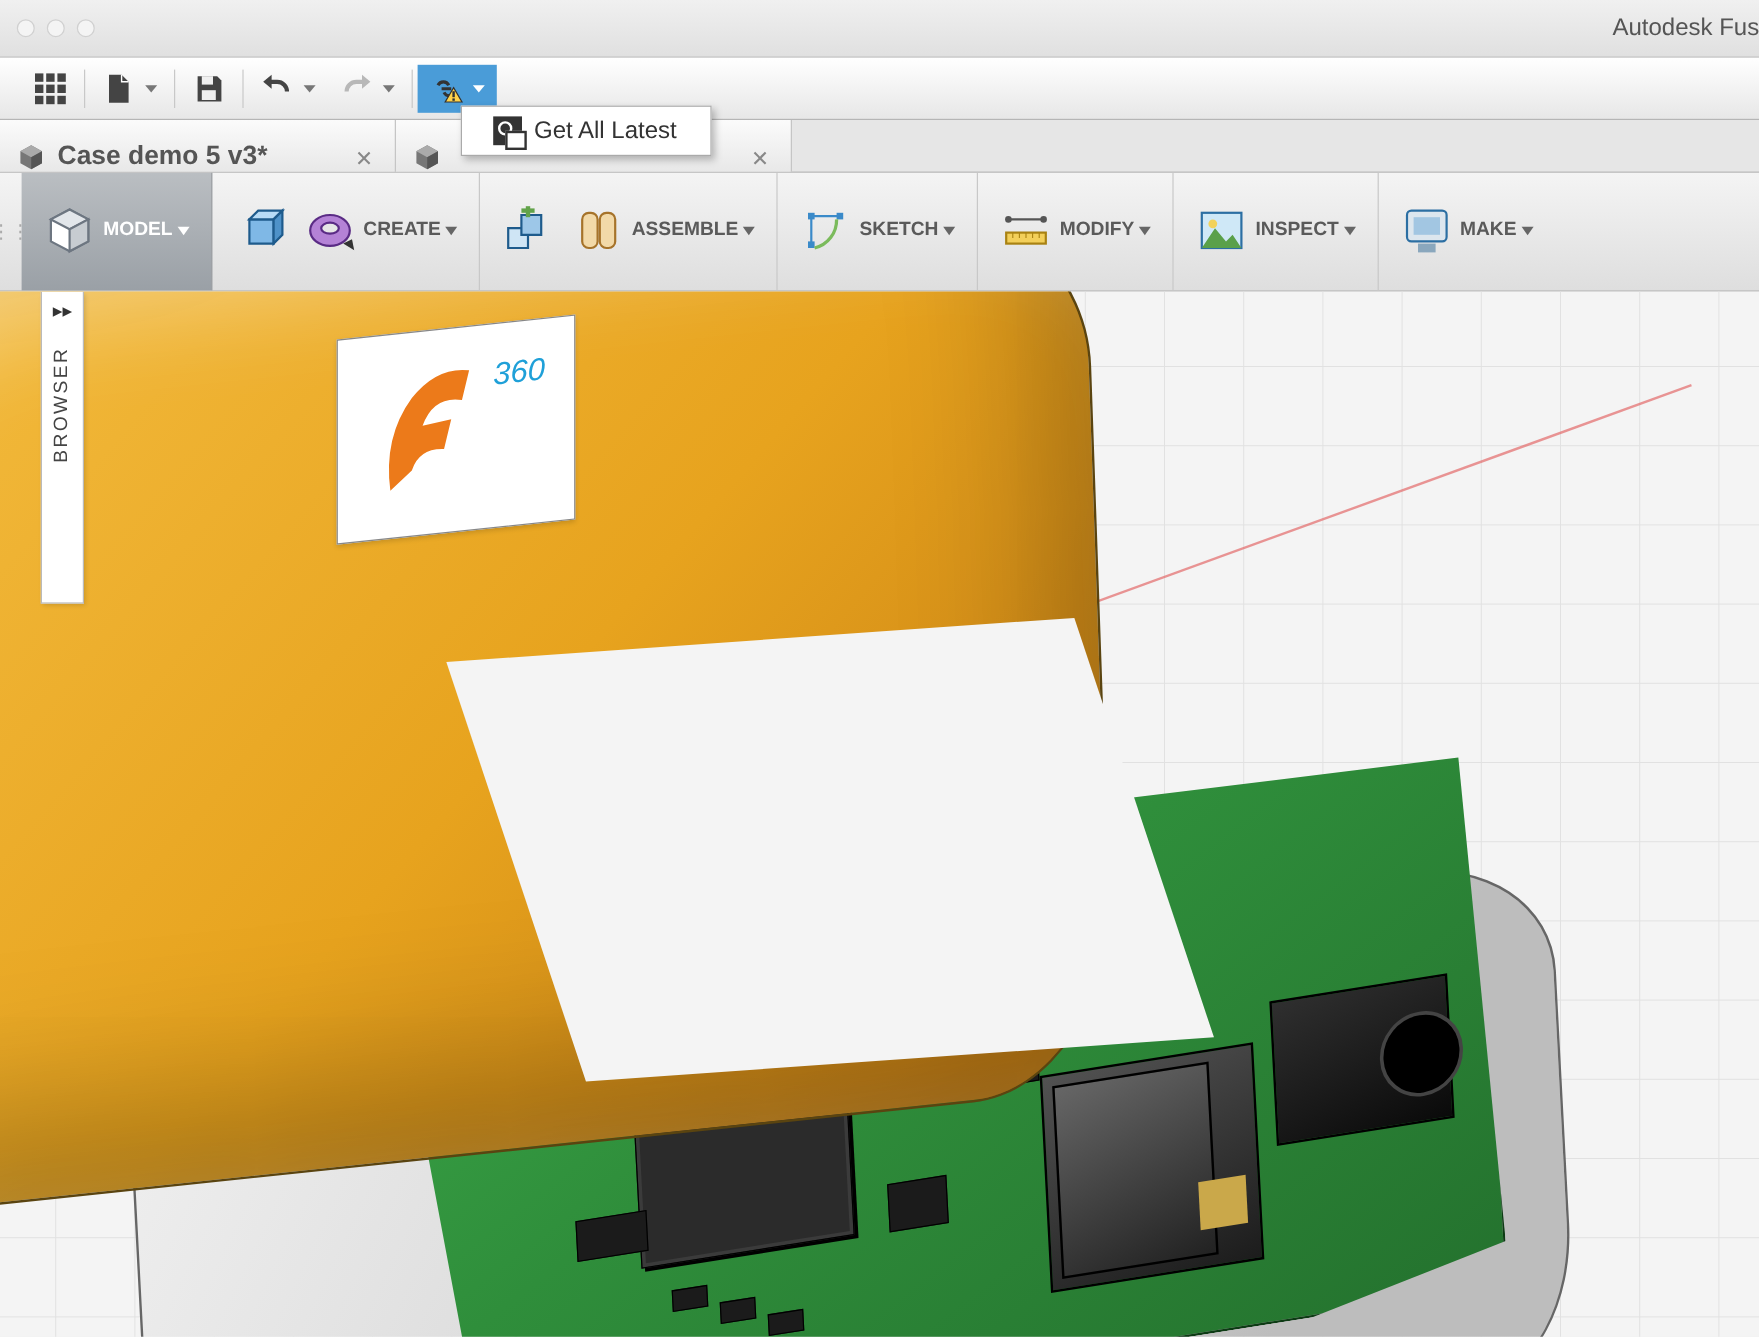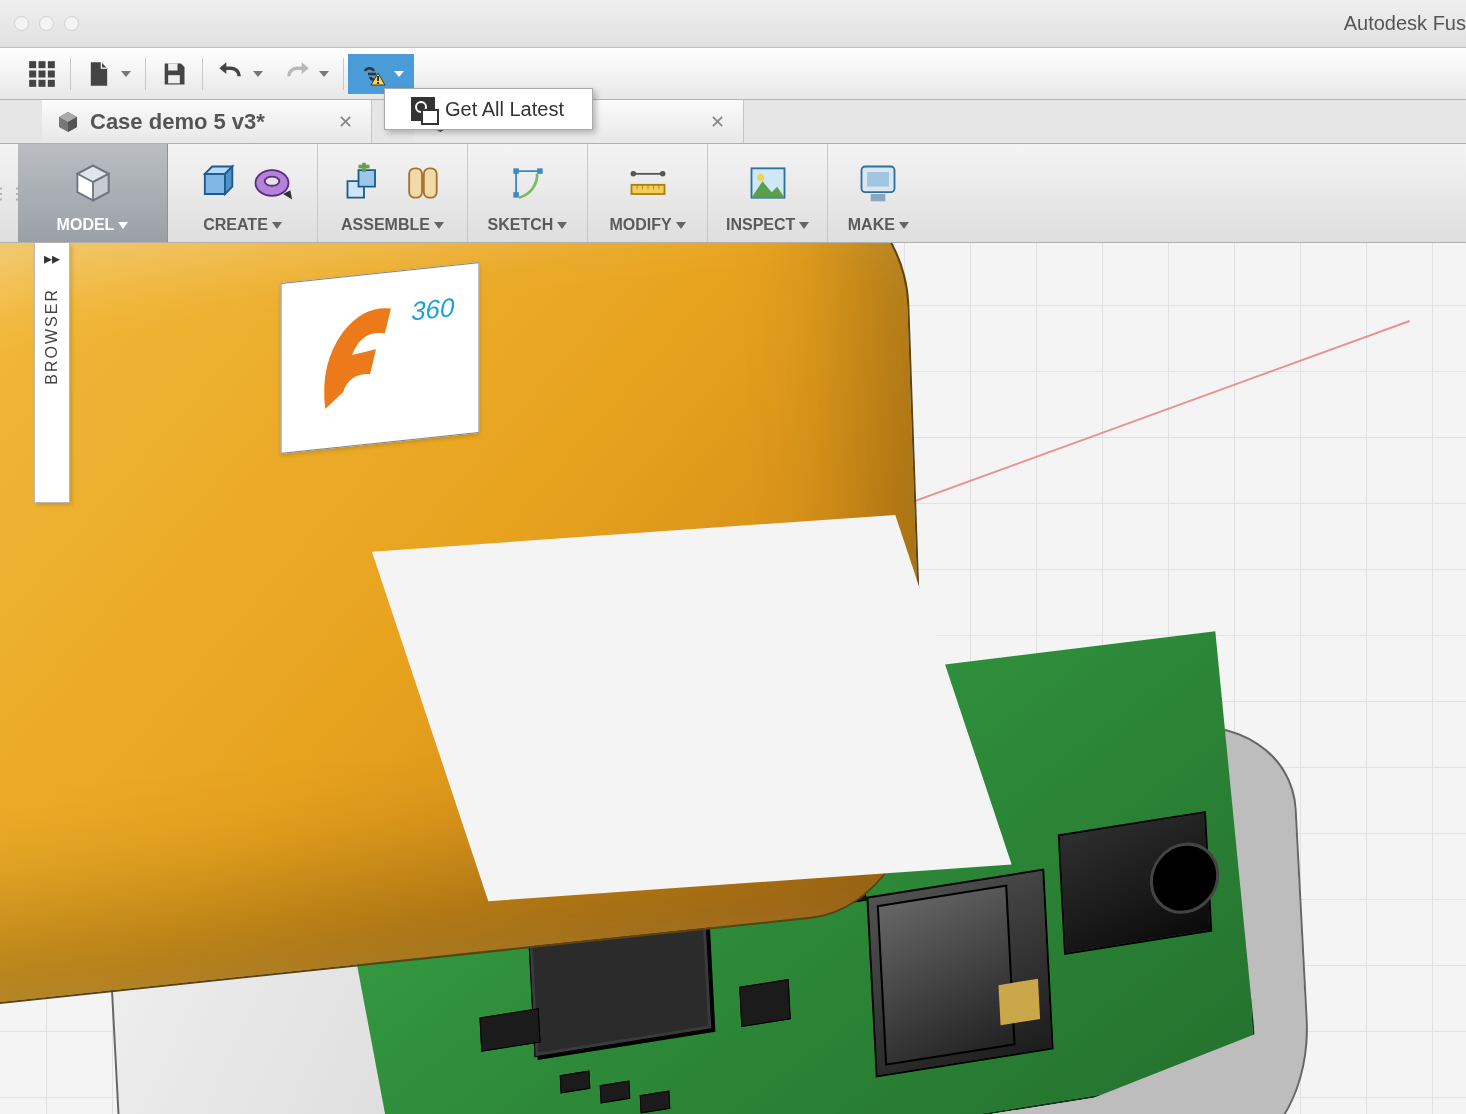--- a/index.html
+++ b/index.html
@@ -39,43 +39,42 @@
 
 
 .doctabs {
   height: 44px;
   background: #e6e6e6;
   border-bottom: 1px solid #b0b0b0;
   display: flex;
   align-items: stretch;
 }
 .doctab {
-  display: flex; align-items: center;
+  display: flex; align-items: flex-end;
   padding: 0 18px 0 14px;
   border-right: 1px solid #c5c5c5;
   gap: 10px;
   min-width: 330px;
   background: linear-gradient(to bottom, #fbfbfb, #e8e8e8);
-  margin-left: 42px;
 }
 .doctab .cube-icon { width: 24px; height: 24px; }
 .doctab .label { font-size: 22px; font-weight: 600; color: #555; flex: 1; }
 .doctab .close { font-size: 18px; color: #888; cursor: pointer; }
 
 
 .ribbon {
   height: 99px;
   background: linear-gradient(to bottom, #f4f4f4, #dedede);
   border-bottom: 1px solid #b0b0b0;
   display: flex;
   align-items: stretch;
 }
 .ribbon-handle { width:18px; display:flex; align-items:center; justify-content:center; color:#aaa; }
 .ribbon-group {
-  display: flex; flex-direction: column; align-items: center; justify-content: flex-end;
+  display: flex; flex-direction: row; align-items: center; justify-content: flex-end;
   padding: 6px 18px 8px; border-right: 1px solid #c8c8c8;
   gap: 6px;
 }
 .ribbon-group.model { background: linear-gradient(to bottom, #babec2, #9aa0a6); border-right: 1px solid #8f9398; }
 .ribbon-group.model .ribbon-label { color: #fff; font-weight: 700; }
 .ribbon-icons { display:flex; gap:14px; height:54px; align-items:center; }
 .ribbon-icons .ricon { width:44px; height:44px; }
 .ribbon-label { font-size: 16px; font-weight: 700; color: #5a5a5a; display:flex; align-items:center; gap:4px; }
 .ribbon-label .caret { width:0; height:0; border-left:5px solid transparent; border-right:5px solid transparent; border-top:7px solid #666; }
 .ribbon-group.model .ribbon-label .caret { border-top-color:#fff; }

